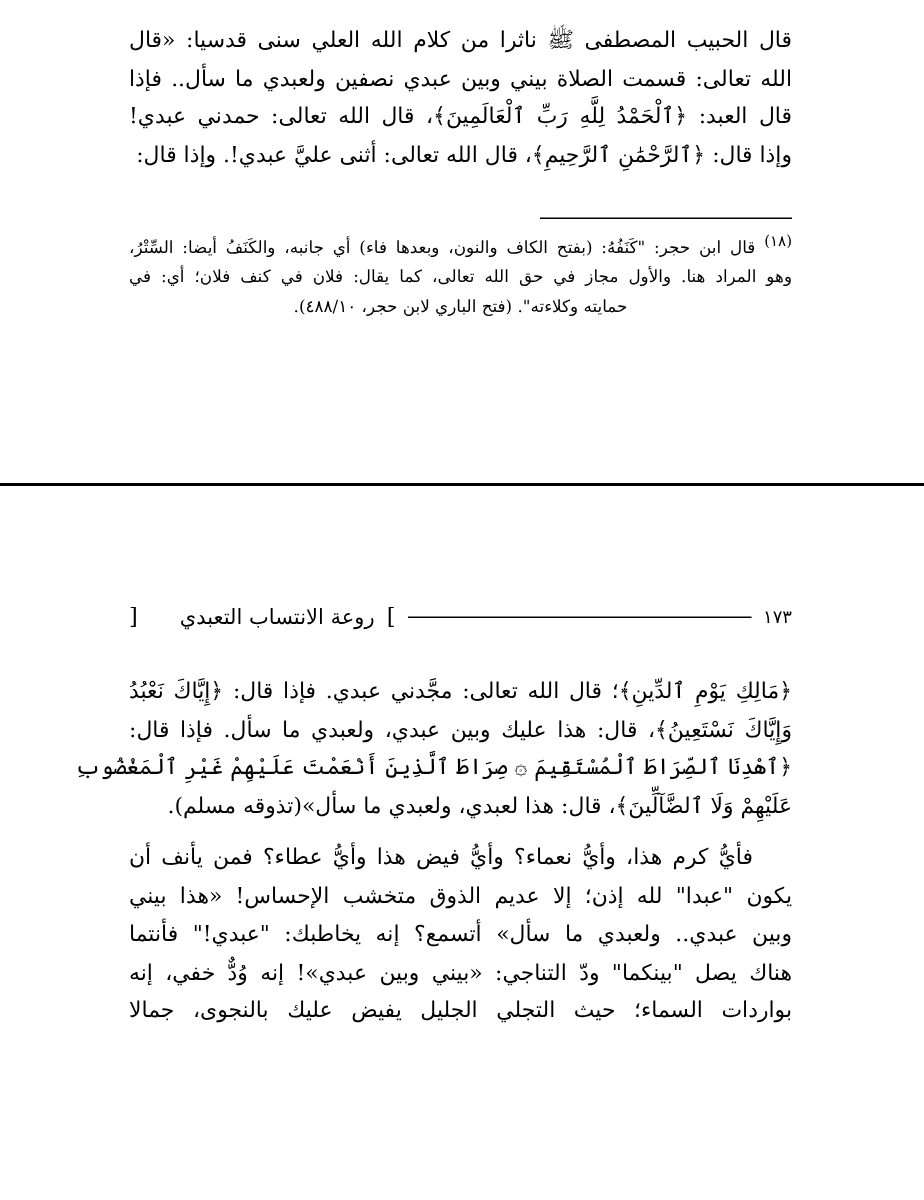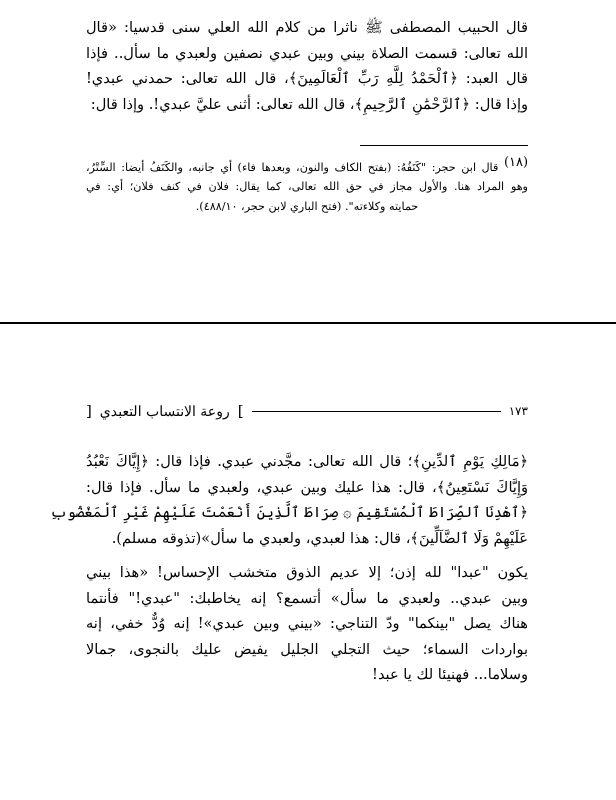--- a/index.html
+++ b/index.html
@@ -63,21 +63,21 @@
     line-height: 19.5px;
     text-align: justify;
     text-align-last: justify;
     direction: rtl;
     white-space: nowrap;
   }
   .footnote-text.last {
     text-align-last: center;
   }
   .fn-marker {
-    font-size: 13px;
+    font-size: 10px;
     vertical-align: super;
   }
 
   
   .separator {
     position: absolute;
     top: 322px;
     right: 0;
     left: 0;
     height: 2px;
@@ -102,20 +102,21 @@
     white-space: nowrap;
   }
   .rule-seg {
     flex: 1 1 auto;
     height: 1px;
     background: #000;
   }
   .running-title {
     font-size: 14px;
     white-space: nowrap;
+    margin-left: 20px;
   }
   .bracket {
     font-size: 15px;
   }
 
   
   .main-block {
     position: absolute;
     top: 432px;
     right: 88px;
@@ -166,20 +167,21 @@
   <div class="main-block">
 
     <div class="para">
       <div class="body-line">﴿مَالِكِ يَوْمِ ٱلدِّينِ﴾؛ قال الله تعالى: مجَّدني عبدي. فإذا قال: ﴿إِيَّاكَ نَعْبُدُ</div>
       <div class="body-line">وَإِيَّاكَ نَسْتَعِينُ﴾، قال: هذا عليك وبين عبدي، ولعبدي ما سأل. فإذا قال:</div>
       <div class="body-line">﴿ٱهْدِنَا ٱلصِّرَاطَ ٱلْمُسْتَقِيمَ ۞ صِرَاطَ ٱلَّذِينَ أَنْعَمْتَ عَلَيْهِمْ غَيْرِ ٱلْمَغْضُوبِ</div>
       <div class="body-line last">عَلَيْهِمْ وَلَا ٱلضَّآلِّينَ﴾، قال: هذا لعبدي، ولعبدي ما سأل»(تذوقه مسلم).</div>
     </div>
 
     <div class="para">
+      <div class="body-line indent-first">فأيُّ كرم هذا، وأيُّ نعماء؟ وأيُّ فيض هذا وأيُّ عطاء؟ فمن يأنف أن</div>
       <div class="body-line">يكون "عبدا" لله إذن؛ إلا عديم الذوق متخشب الإحساس! «هذا بيني</div>
       <div class="body-line">وبين عبدي.. ولعبدي ما سأل» أتسمع؟ إنه يخاطبك: "عبدي!" فأنتما</div>
       <div class="body-line">هناك يصل "بينكما" ودّ التناجي: «بيني وبين عبدي»! إنه وُدٌّ خفي، إنه</div>
       <div class="body-line">بواردات السماء؛ حيث التجلي الجليل يفيض عليك بالنجوى، جمالا</div>
       <div class="body-line last">وسلاما... فهنيئا لك يا عبد!</div>
     </div>
 
   </div>
 
 </div>

